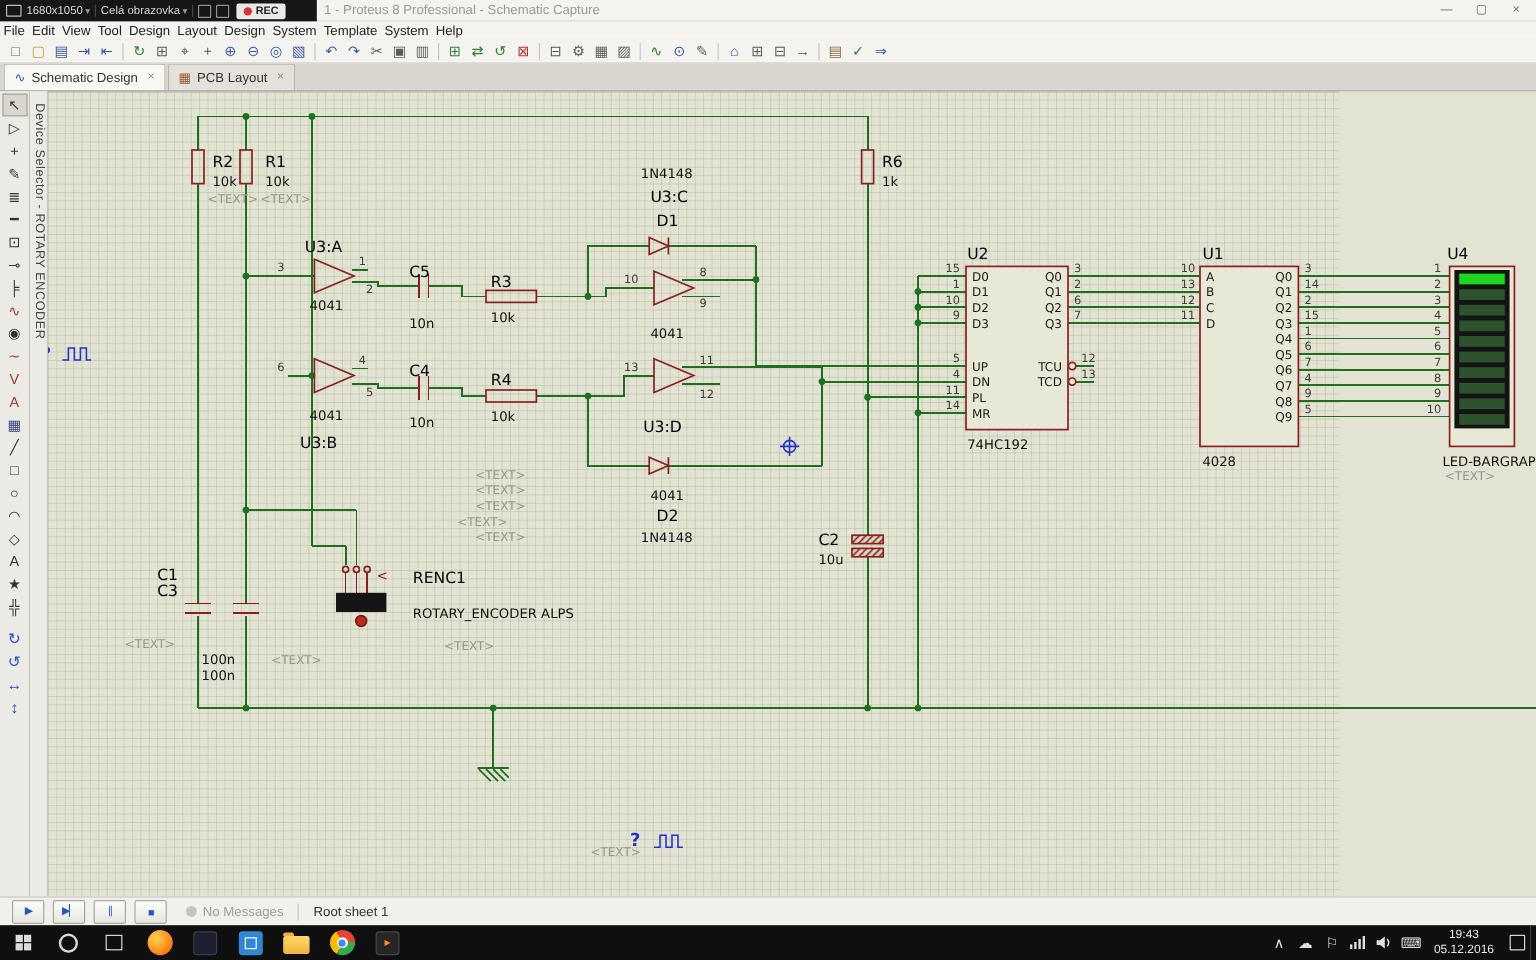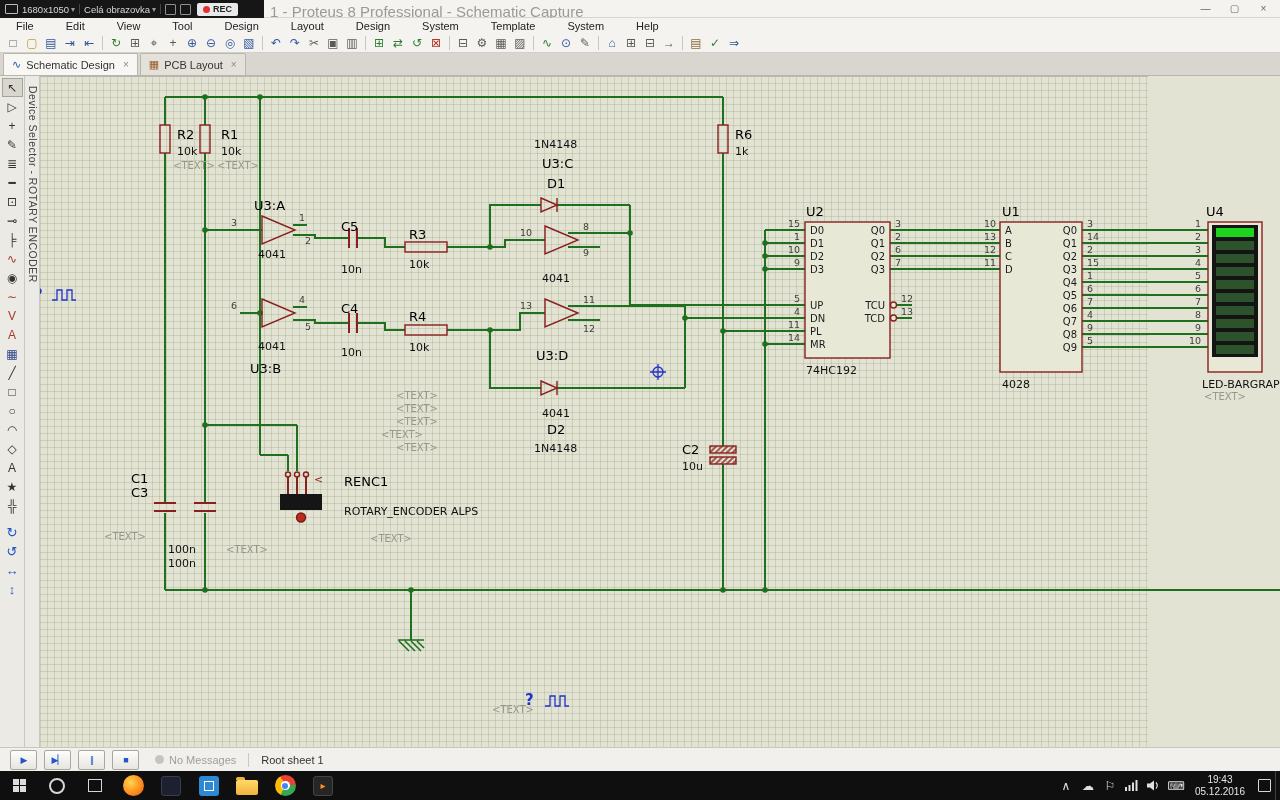--- a/index.html
+++ b/index.html
@@ -2,38 +2,38 @@
 <html><head>
 <meta charset="utf-8">
 <style>
   html,body{margin:0;padding:0;background:#333;}
   .screen{position:relative;width:1280px;height:800px;overflow:hidden;
     font-family:"Liberation Sans","DejaVu Sans",sans-serif;background:#e2e3d3;}
 
   
   .titlebar{position:absolute;left:0;top:0;width:1280px;height:18px;background:#f4f3f0;
     border-bottom:1px solid #d8d6d0;box-sizing:border-box;}
-  .title{position:absolute;left:270px;top:3px;font-size:15px;color:#9a9a9a;white-space:nowrap;}
+  .title{position:absolute;left:270px;top:3px;font-size:11px;color:#9a9a9a;white-space:nowrap;}
   .winbtns{position:absolute;right:2px;top:0;display:flex;height:17px;}
   .winbtn{width:29px;height:17px;display:flex;align-items:center;justify-content:center;
     font-size:10px;color:#666;}
   .recbar{position:absolute;left:0;top:0;width:264px;height:18px;background:#161616;
     display:flex;align-items:center;gap:4px;padding:0 5px;box-sizing:border-box;color:#d8d8d8;font-size:9.5px;}
   .rmon{width:11px;height:8px;border:1px solid #bbb;border-radius:1px;}
   .rcar{font-size:8px;color:#999;margin-left:-2px;}
   .rsep{width:1px;height:10px;background:#454545;}
   .rmini{width:9px;height:9px;border:1px solid #8f8f8f;border-radius:1px;}
   .recseg{display:flex;align-items:center;gap:3px;background:#e9e9e9;color:#222;
     height:13px;padding:0 6px;border-radius:2px;font-weight:bold;font-size:9px;margin-left:2px;}
   .recdot{width:7px;height:7px;border-radius:50%;background:#e03131;}
 
   
   .menubar{position:absolute;left:0;top:18px;width:1280px;height:15px;background:#f4f3f0;
     display:flex;align-items:center;font-size:11px;color:#222;}
-  .menu-item{padding:0 16px;}
+  .menu-item{padding:0 3px;}
 
   
   .toolbar{position:absolute;left:0;top:33px;width:1280px;height:20px;background:#f4f3f0;
     border-bottom:1px solid #d2d0ca;box-sizing:border-box;display:flex;align-items:center;padding:0 4px;gap:1px;}
   .tbi{width:18px;height:17px;display:flex;align-items:center;justify-content:center;
     font-size:12px;border-radius:2px;}
   .tbsep{width:1px;height:14px;background:#c9c7c0;margin:0 3px;}
 
   
   .tabbar{position:absolute;left:0;top:53px;width:1280px;height:23px;background:#d9d6cf;
@@ -54,21 +54,21 @@
   .lbi.blue{color:#2255cc;font-size:13px;}
   .lbi.gap{margin-top:8px;}
   .vcap{position:absolute;left:25px;top:76px;width:15px;height:671px;background:#eceae4;
     border-right:1px solid #c9c7c0;box-sizing:border-box;writing-mode:vertical-rl;
     font-size:10.5px;color:#444;padding-top:10px;letter-spacing:.5px;white-space:nowrap;}
 
   
   .canvas{position:absolute;left:40px;top:76px;width:1076px;height:671px;background-color:#e2e3d3;
     background-image:linear-gradient(to right,rgba(145,152,120,.28) 1px,transparent 1px),
                      linear-gradient(to bottom,rgba(145,152,120,.28) 1px,transparent 1px);
-    background-size:7px 7px;box-shadow:inset 0 1px 0 #b8b6ae;padding-left:32px;}
+    background-size:7px 7px;box-shadow:inset 0 1px 0 #b8b6ae;}
   #sch{position:absolute;left:0;top:0;}
   #sch text{font-family:"DejaVu Sans",sans-serif;}
   #sch .ref{font-size:13px;fill:#000;}
   #sch .val{font-size:11px;fill:#101010;}
   #sch .pin{font-size:9.5px;fill:#3e3e3e;}
   #sch .nm{font-size:10px;fill:#1a1a1a;}
   #sch .ph{font-size:10px;fill:#97978a;}
   #sch .gen{font-size:15px;font-weight:bold;fill:#2233cc;}
   #sch .mk{font-size:11px;fill:#8a1f1f;}
 

